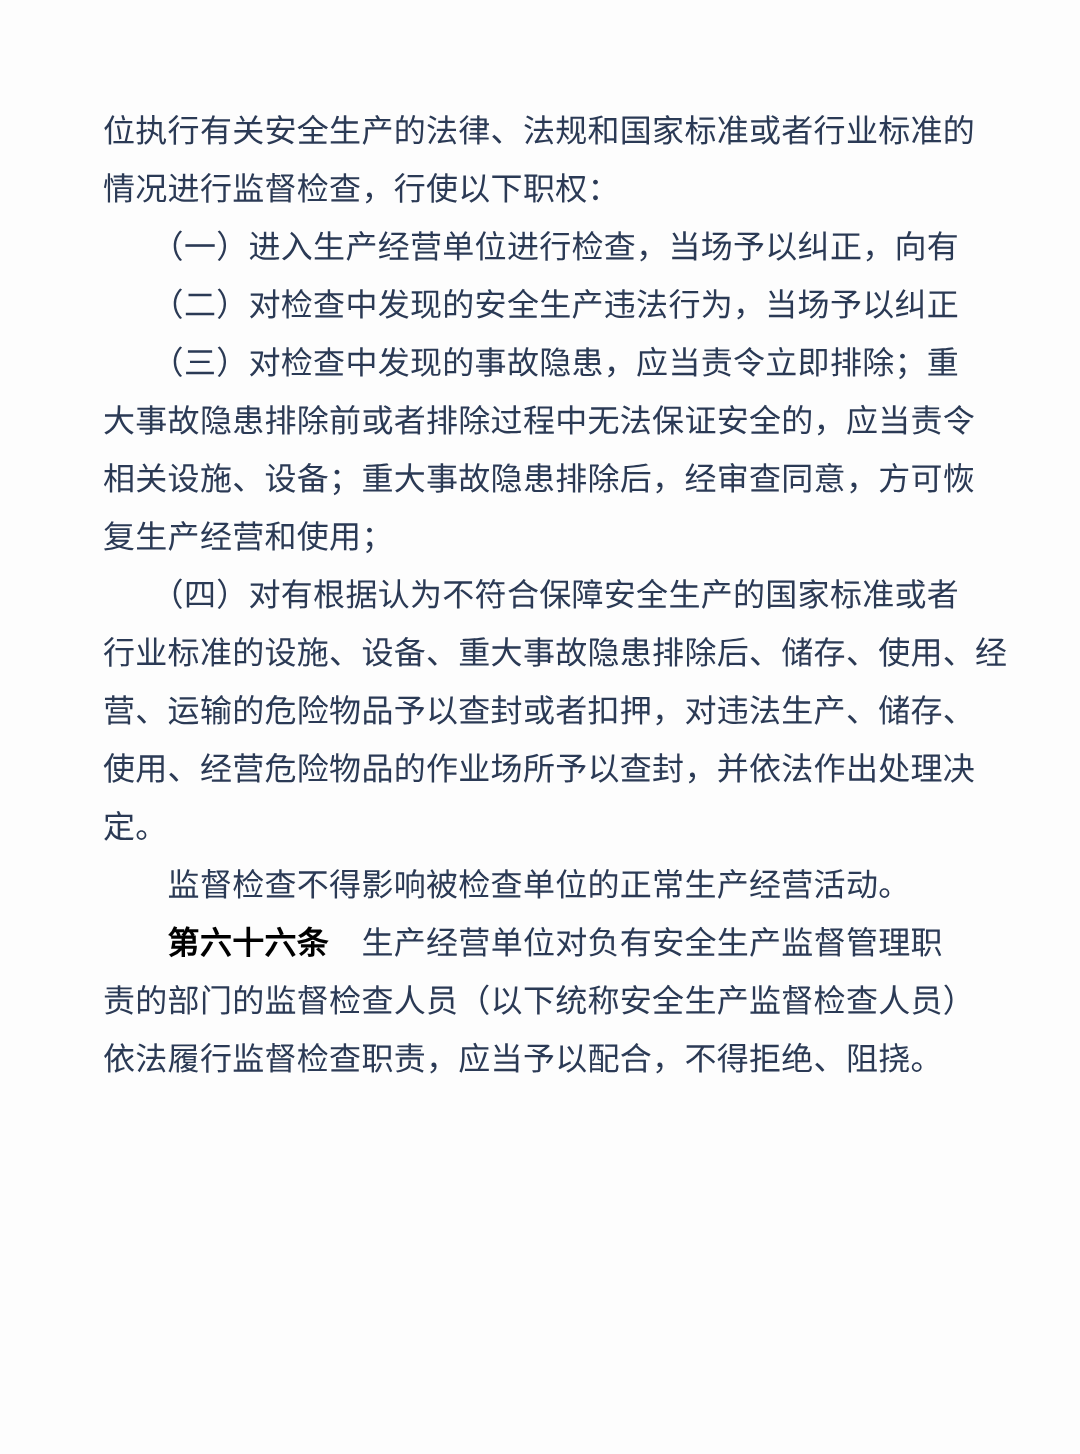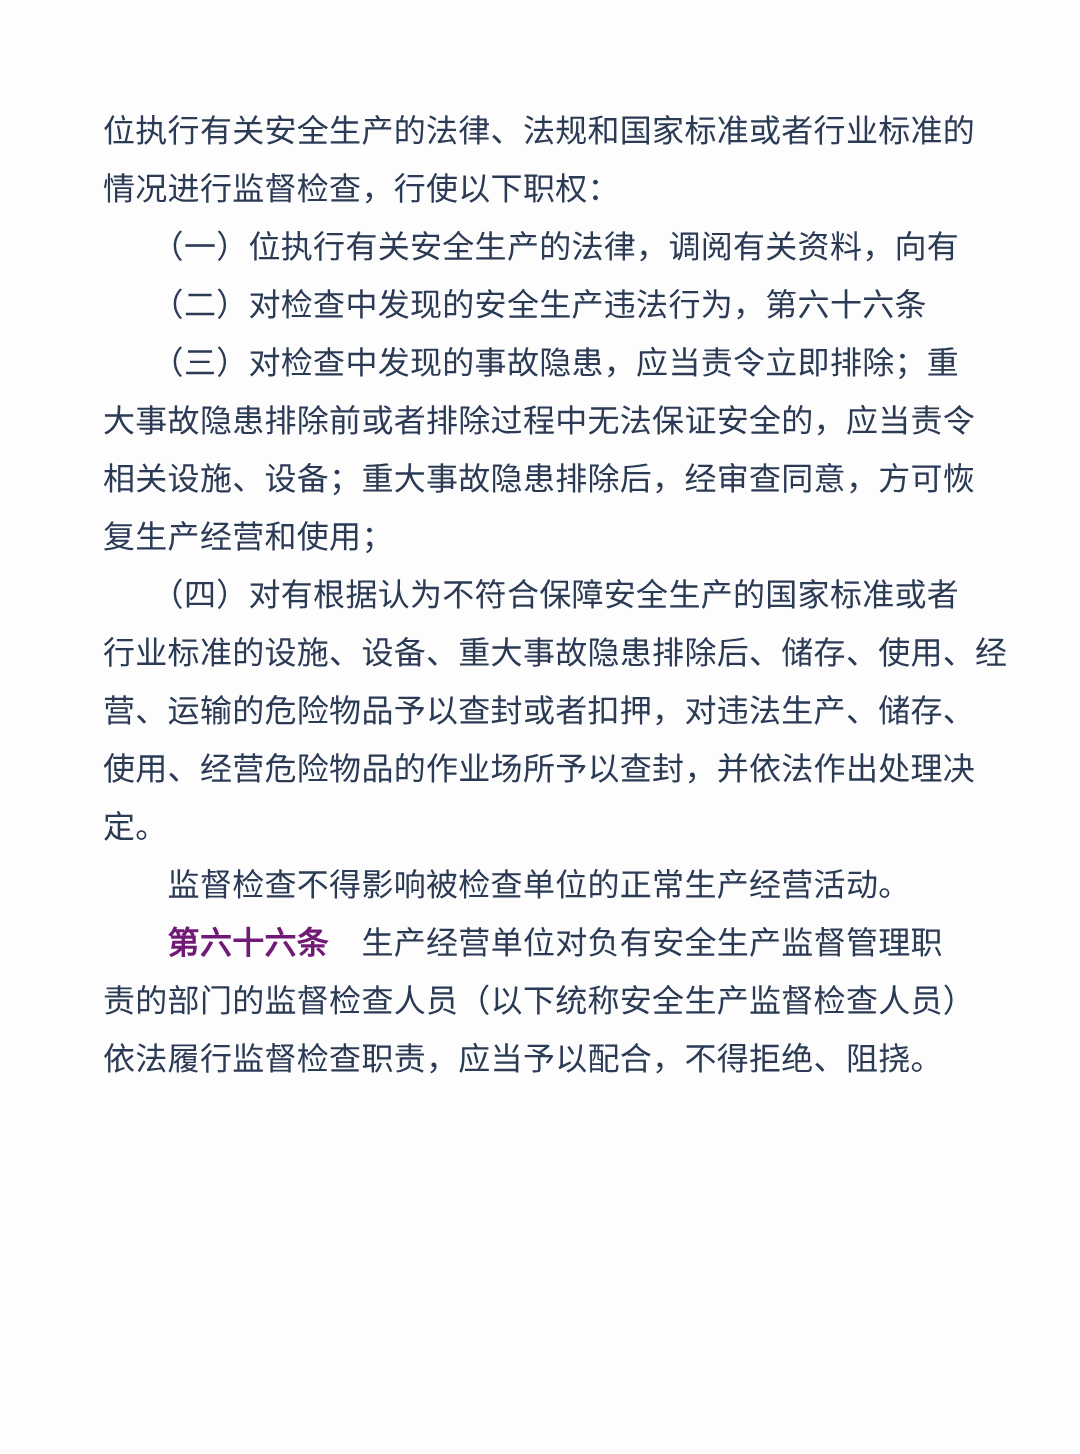--- a/index.html
+++ b/index.html
@@ -36,29 +36,29 @@
     color: #243049;
   }
 </style>
 </head>
 <body style="background: rgb(253, 253, 253);">
 
 <div class="page">
   <div class="textblock" style="color: rgb(43, 58, 85);">
       <div class="line"><span>位执行有关安全生产的法律、法规和国家标准或者行业标准的</span></div>
       <div class="line"><span>情况进行监督检查，行使以下职权：</span></div>
-      <div class="line"><span>　　（一）位执行有关安全生产的法律，调阅有关资料，向有</span></div>
-      <div class="line"><span>　　（二）对检查中发现的安全生产违法行为，第六十六条</span></div>
+      <div class="line"><span>　　（一）进入生产经营单位进行检查，当场予以纠正，向有</span></div>
+      <div class="line"><span>　　（二）对检查中发现的安全生产违法行为，当场予以纠正</span></div>
       <div class="line"><span>　　（三）对检查中发现的事故隐患，应当责令立即排除；重</span></div>
       <div class="line"><span>大事故隐患排除前或者排除过程中无法保证安全的，应当责令</span></div>
       <div class="line"><span>相关设施、设备；重大事故隐患排除后，经审查同意，方可恢</span></div>
       <div class="line"><span>复生产经营和使用；</span></div>
       <div class="line"><span>　　（四）对有根据认为不符合保障安全生产的国家标准或者</span></div>
       <div class="line"><span>行业标准的设施、设备、重大事故隐患排除后、储存、使用、经</span></div>
       <div class="line"><span>营、运输的危险物品予以查封或者扣押，对违法生产、储存、</span></div>
       <div class="line"><span>使用、经营危险物品的作业场所予以查封，并依法作出处理决</span></div>
       <div class="line"><span>定。</span></div>
       <div class="line"><span>　　监督检查不得影响被检查单位的正常生产经营活动。</span></div>
-      <div class="line"><span>　　</span><span class="bold" style="color: #701a75; text-align: center;">第六十六条</span><span>　生产经营单位对负有安全生产监督管理职</span></div>
+      <div class="line"><span>　　</span><span class="bold" style="color: #000000; text-align: center;">第六十六条</span><span>　生产经营单位对负有安全生产监督管理职</span></div>
       <div class="line"><span>责的部门的监督检查人员（以下统称安全生产监督检查人员）</span></div>
       <div class="line"><span>依法履行监督检查职责，应当予以配合，不得拒绝、阻挠。</span></div>
     </div>
 </div>
 
 </body></html>

